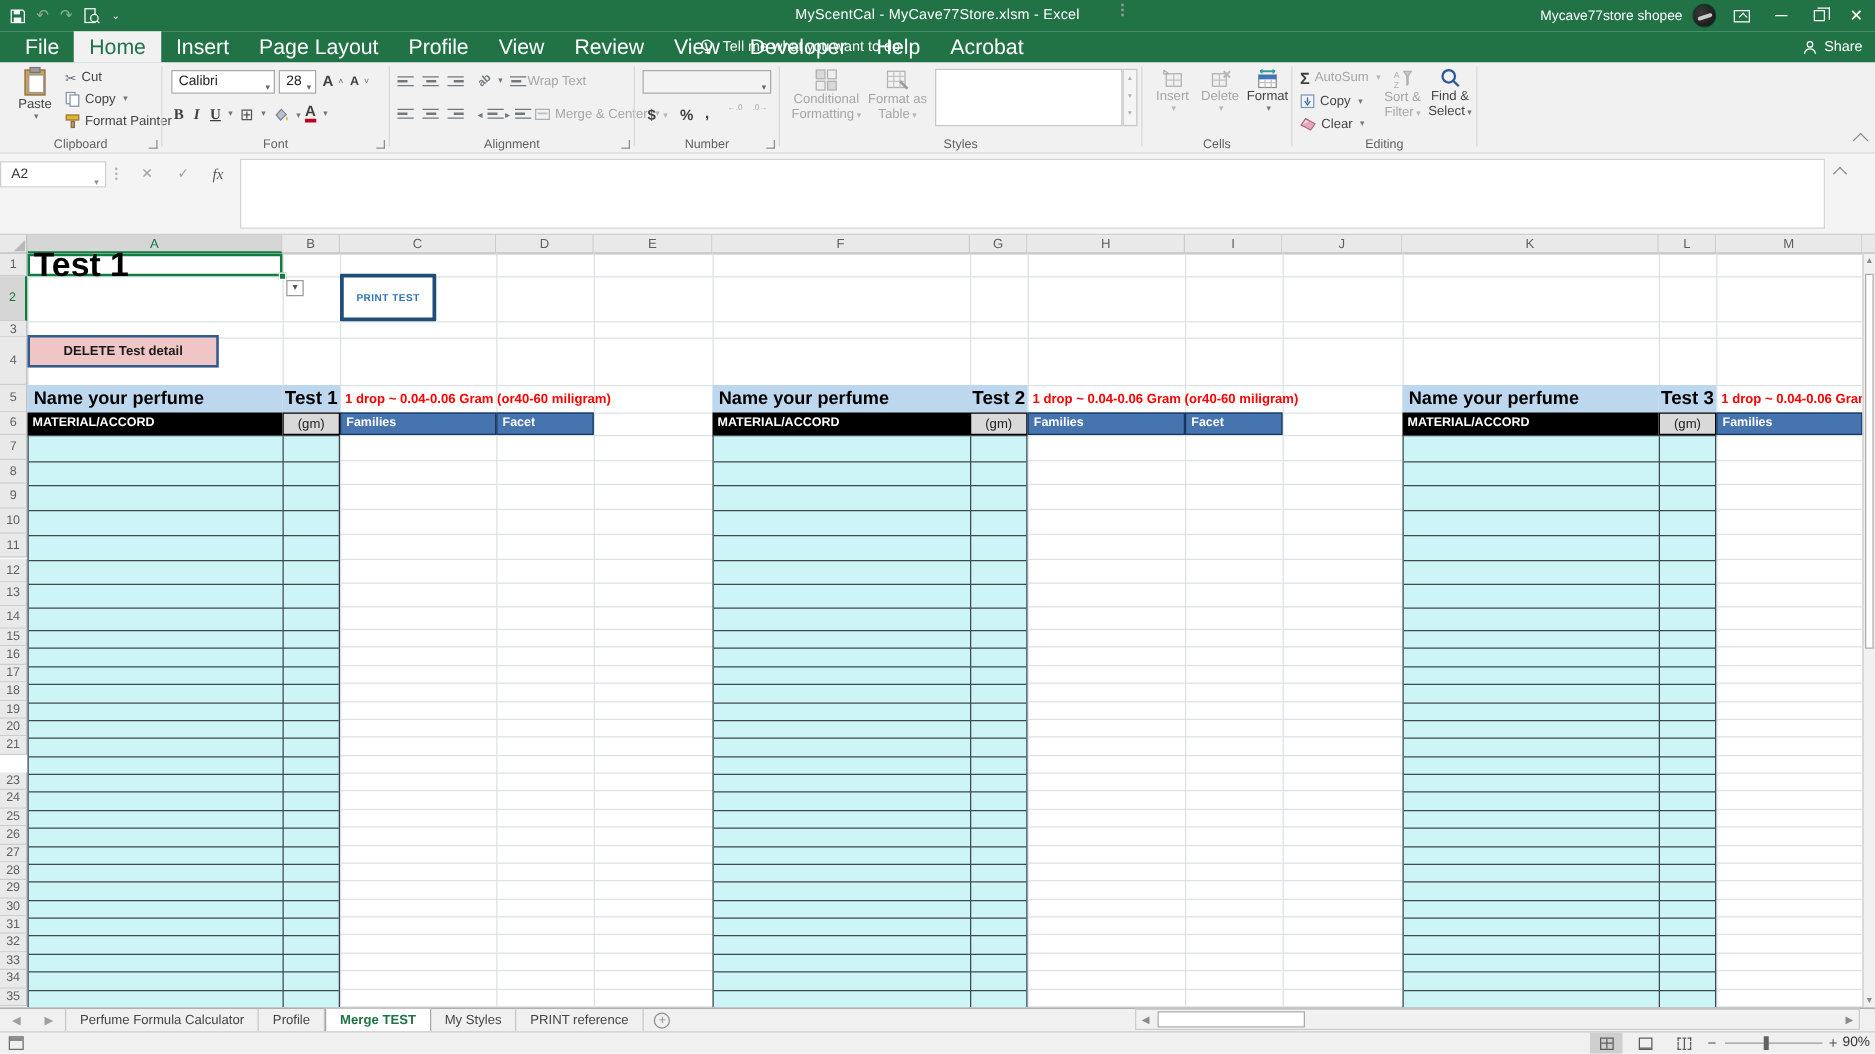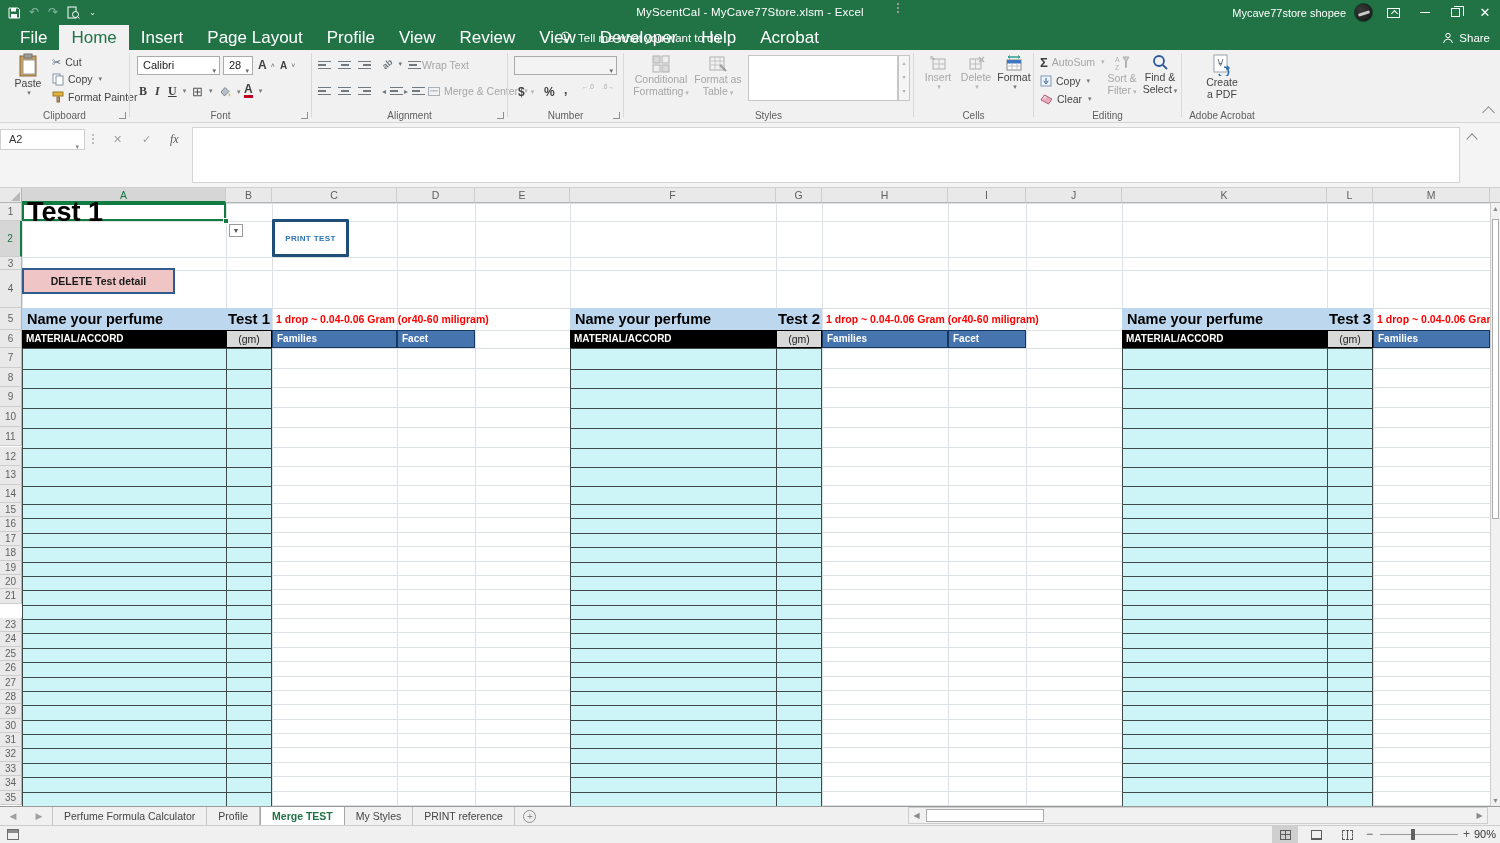--- a/index.html
+++ b/index.html
@@ -460,33 +460,20 @@
           <circle cx="7" cy="7" r="5" fill="none" stroke="#2b579a" stroke-width="1.8"></circle>
           <path d="M10.8 10.8 L15 15" stroke="#2b579a" stroke-width="1.8"></path>
         </svg>
       <span class="rlab">Find &amp;</span>
       <span class="rlab"><span>Select</span><span class="dd">▾</span></span>
     </div>
     <div class="glabel">Editing</div>
   </div>
   <span class="gsep" style="left:1181px"></span>
 
-  <div class="group" style="left:1182px;width:80px">
-    <div class="bigbtn" style="left:18px;top:4px;width:44px">
-      <svg width="22" height="22" viewBox="0 0 22 22">
-          <rect x="3" y="1" width="13" height="17" fill="#fff" stroke="#98a2ae"></rect>
-          <path d="M7 5 l2.5 7 M12 5 l-2.5 7 M7.7 9.5 h3.6" stroke="#6a7480" fill="none"></path>
-          <path d="M13 13 a5 5 0 1 1 -5 7" fill="none" stroke="#2b6cb8" stroke-width="1.6"></path>
-          <path d="M16 12 l2 2 -2.6 1" fill="none" stroke="#2b6cb8" stroke-width="1.4"></path>
-        </svg>
-      <span class="rlab">Create</span>
-      <span class="rlab">a PDF</span>
-    </div>
-    <div class="glabel">Adobe Acrobat</div>
-  </div>
 
   <span style="position:absolute;left:1484px;top:58px;width:9px;height:9px;border-left:1.5px solid #8a8a8a;border-top:1.5px solid #8a8a8a;transform:rotate(45deg)"></span>
 </div>
 
 <div id="fbar">
   <div id="namebox"><span>A2</span><span class="car">▾</span></div>
   <div id="fb-dots">
       <i></i>
       <i></i>
       <i></i>

